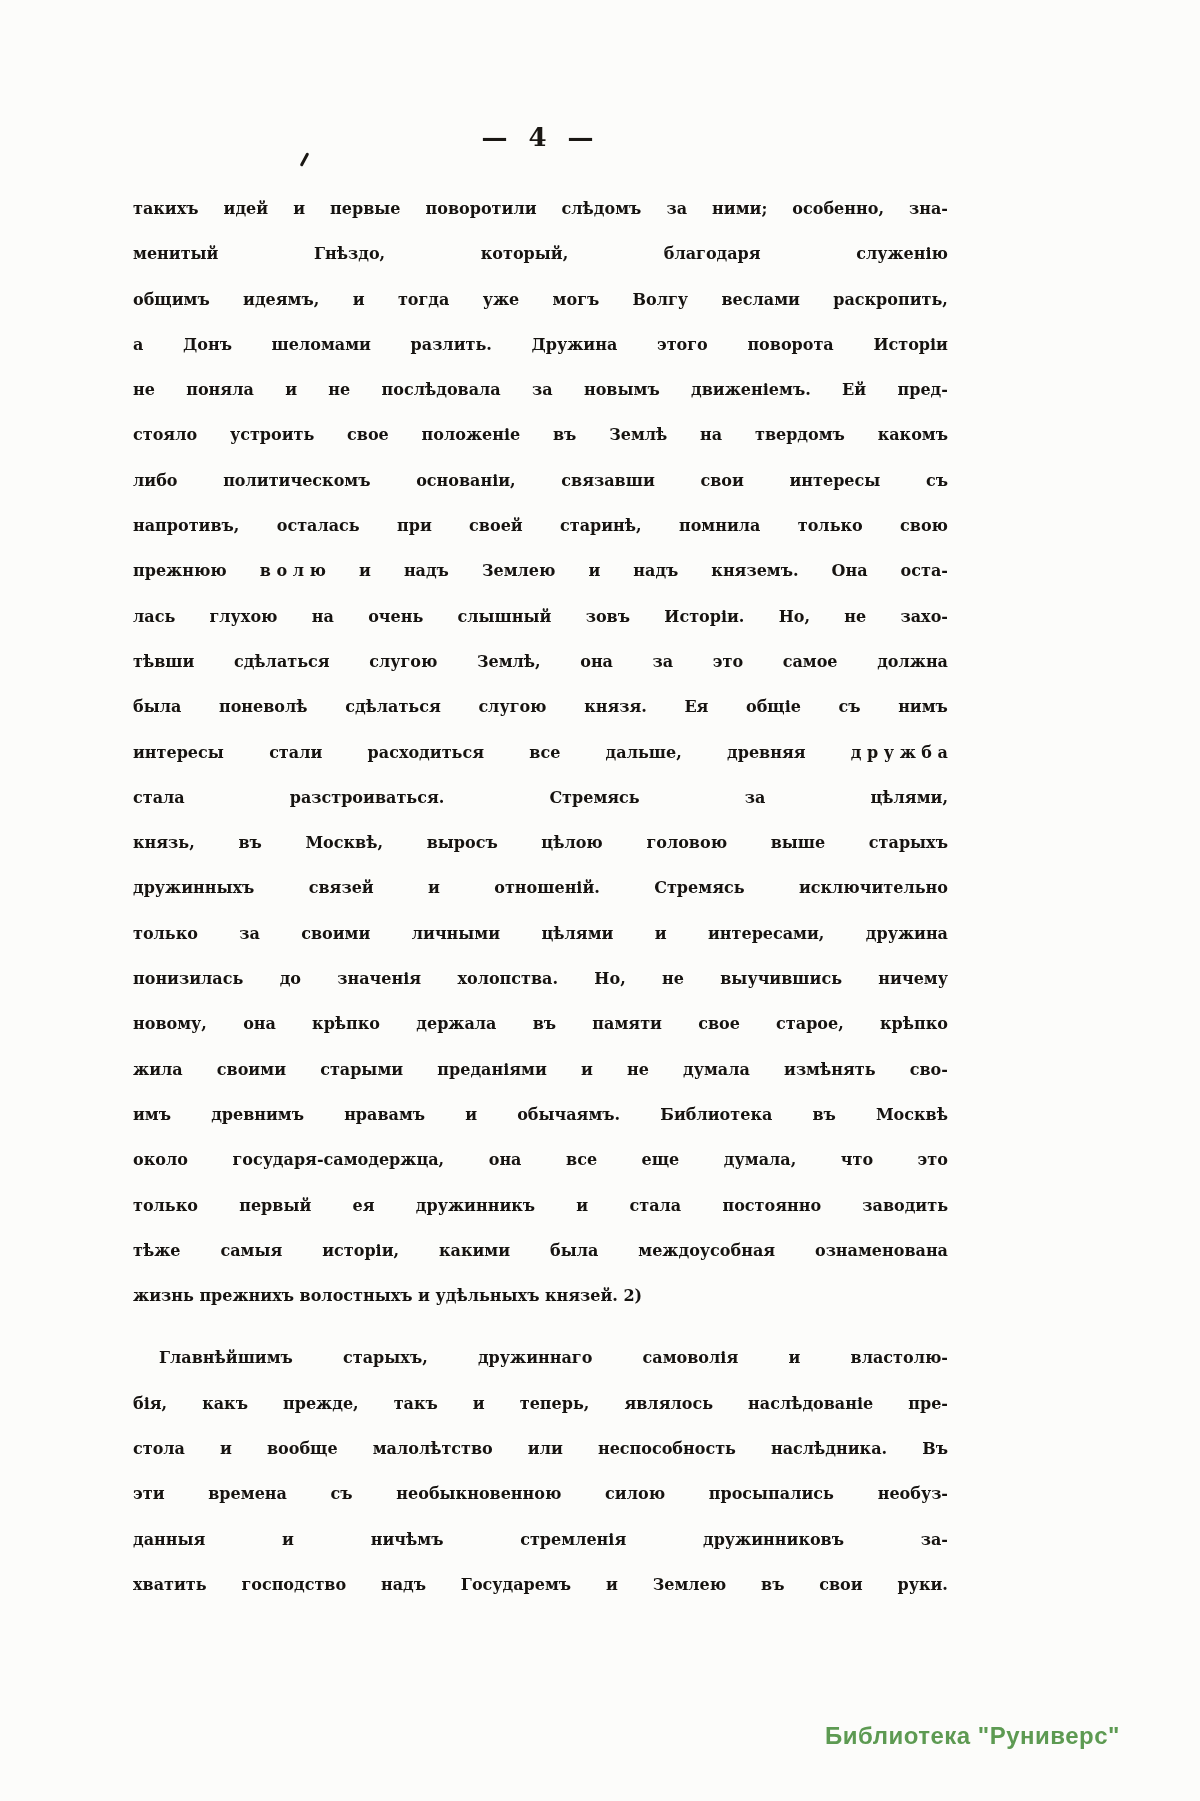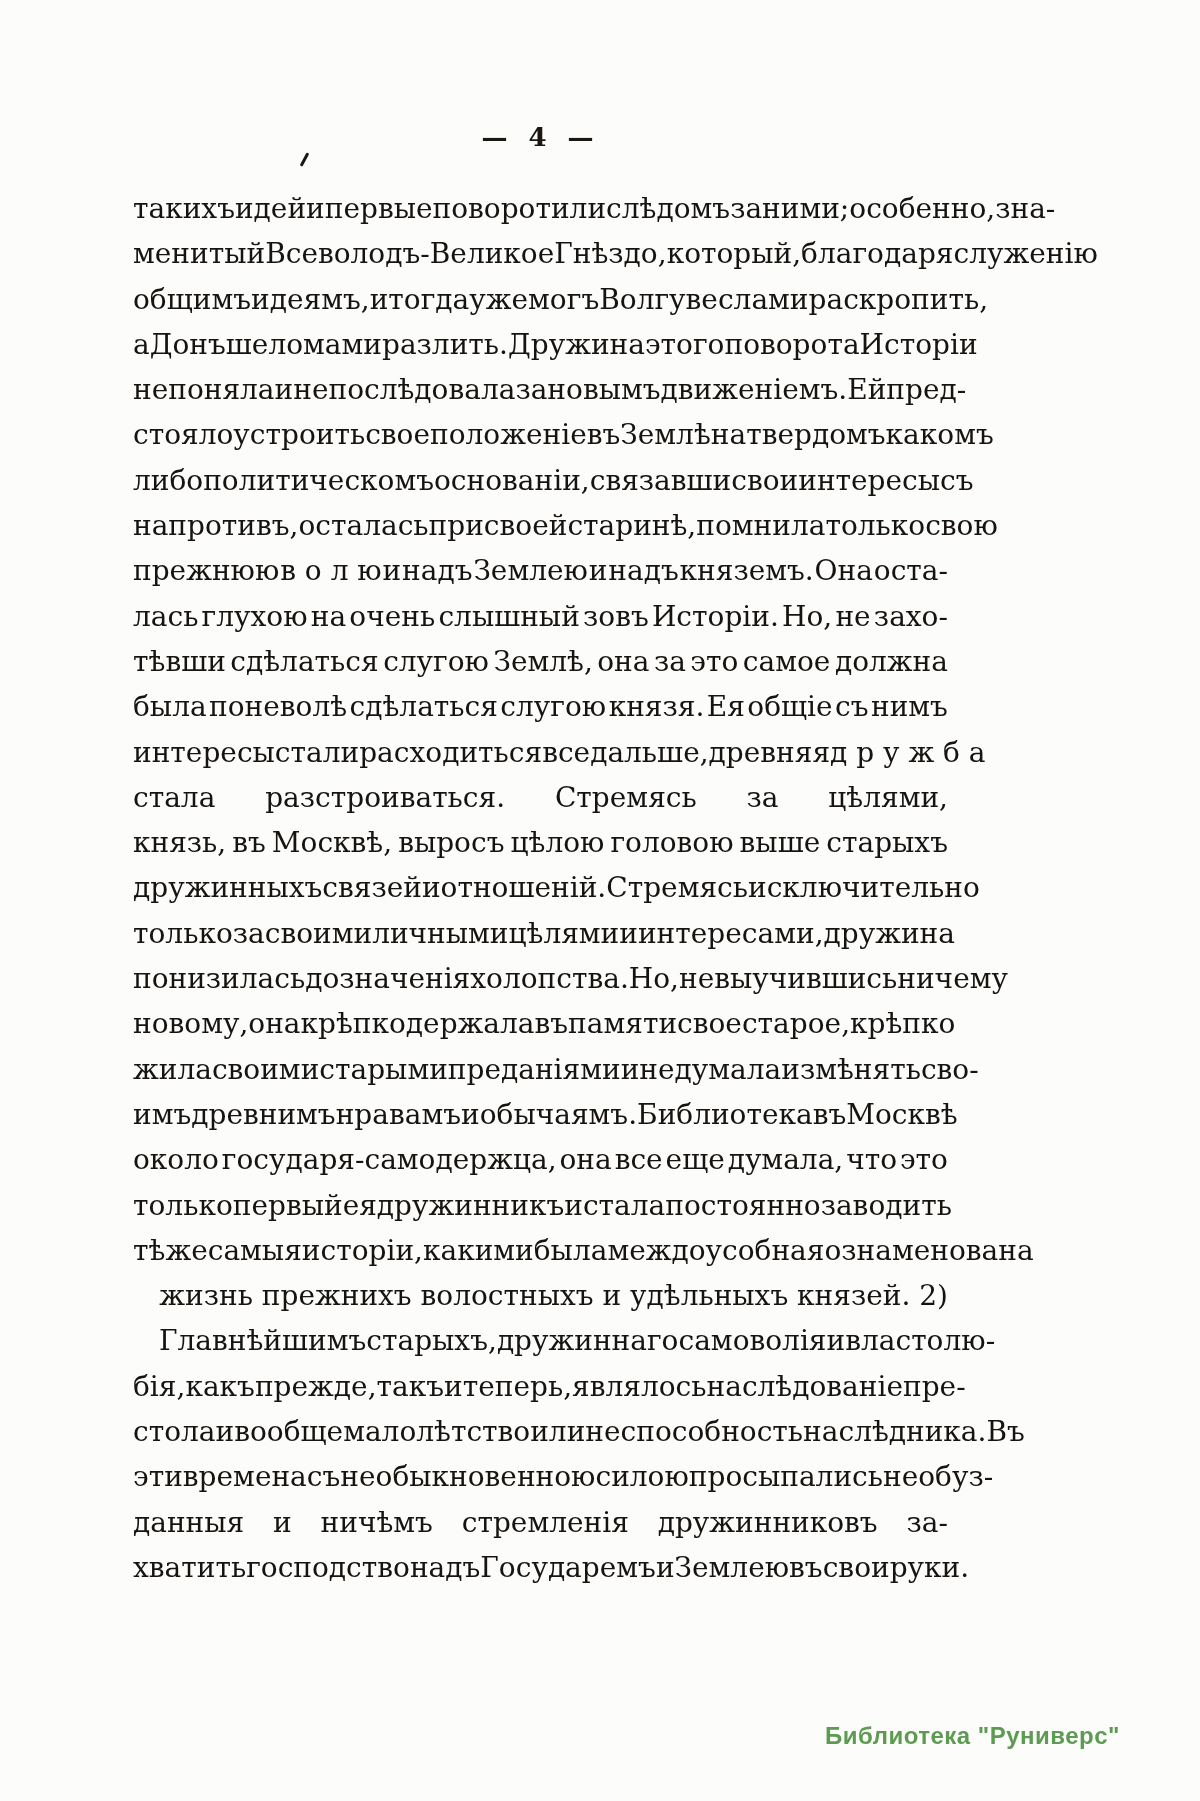--- a/index.html
+++ b/index.html
@@ -31,29 +31,28 @@
   .text-block{
     position:absolute;
     left:133px;top:186px;width:815px;
   }
   .paragraph{margin:0;}
   .line{
     display:flex;
     justify-content:space-between;
     height:45.3px;
     line-height:45.3px;
-    font-size:28px;
-    font-weight:normal;
+    font-size:16px;
+    font-weight:bold;
     white-space:pre;
     text-rendering:optimizeLegibility;
-    text-align:right;
   }
   .line span{display:inline-block;}
   .line.end{display:block;}
-  .line.indent{padding-left:26px;}
+  .line.indent{padding-left:26px;margin-top:17px;}
   .watermark{
     position:absolute;
     left:0;top:1722px;width:1120px;
     text-align:right;
     font-family:"Liberation Sans", sans-serif;
     font-weight:bold;
     font-size:24px;
     letter-spacing:0.5px;
   }
 </style>
@@ -61,21 +60,21 @@
 <body>
 
 <div class="page">
   <div class="page-number">— 4 —</div>
 
   <div class="ink-speck"></div>
 
   <div class="text-block">
       <div class="paragraph">
         <div class="line"><span>такихъ</span><span>идей</span><span>и</span><span>первые</span><span>поворотили</span><span>слѣдомъ</span><span>за</span><span>ними;</span><span>особенно,</span><span>зна-</span></div>
-        <div class="line"><span>менитый</span><span>Всеволодъ-Великое</span><span>Гнѣздо,</span><span>который,</span><span>благодаря</span><span>служенію</span></div>
+        <div class="line"><span>менитый</span><span>Гнѣздо,</span><span>который,</span><span>благодаря</span><span>служенію</span></div>
         <div class="line"><span>общимъ</span><span>идеямъ,</span><span>и</span><span>тогда</span><span>уже</span><span>могъ</span><span>Волгу</span><span>веслами</span><span>раскропить,</span></div>
         <div class="line"><span>а</span><span>Донъ</span><span>шеломами</span><span>разлить.</span><span>Дружина</span><span>этого</span><span>поворота</span><span>Исторіи</span></div>
         <div class="line"><span>не</span><span>поняла</span><span>и</span><span>не</span><span>послѣдовала</span><span>за</span><span>новымъ</span><span>движеніемъ.</span><span>Ей</span><span>пред-</span></div>
         <div class="line"><span>стояло</span><span>устроить</span><span>свое</span><span>положеніе</span><span>въ</span><span>Землѣ</span><span>на</span><span>твердомъ</span><span>какомъ</span></div>
         <div class="line"><span>либо</span><span>политическомъ</span><span>основаніи,</span><span>связавши</span><span>свои</span><span>интересы</span><span>съ</span></div>
         <div class="line"><span>напротивъ,</span><span>осталась</span><span>при</span><span>своей</span><span>старинѣ,</span><span>помнила</span><span>только</span><span>свою</span></div>
         <div class="line"><span>прежнюю</span><span>в&nbsp;о&nbsp;л&nbsp;ю</span><span>и</span><span>надъ</span><span>Землею</span><span>и</span><span>надъ</span><span>княземъ.</span><span>Она</span><span>оста-</span></div>
         <div class="line"><span>лась</span><span>глухою</span><span>на</span><span>очень</span><span>слышный</span><span>зовъ</span><span>Исторіи.</span><span>Но,</span><span>не</span><span>захо-</span></div>
         <div class="line"><span>тѣвши</span><span>сдѣлаться</span><span>слугою</span><span>Землѣ,</span><span>она</span><span>за</span><span>это</span><span>самое</span><span>должна</span></div>
         <div class="line"><span>была</span><span>поневолѣ</span><span>сдѣлаться</span><span>слугою</span><span>князя.</span><span>Ея</span><span>общіе</span><span>съ</span><span>нимъ</span></div>

